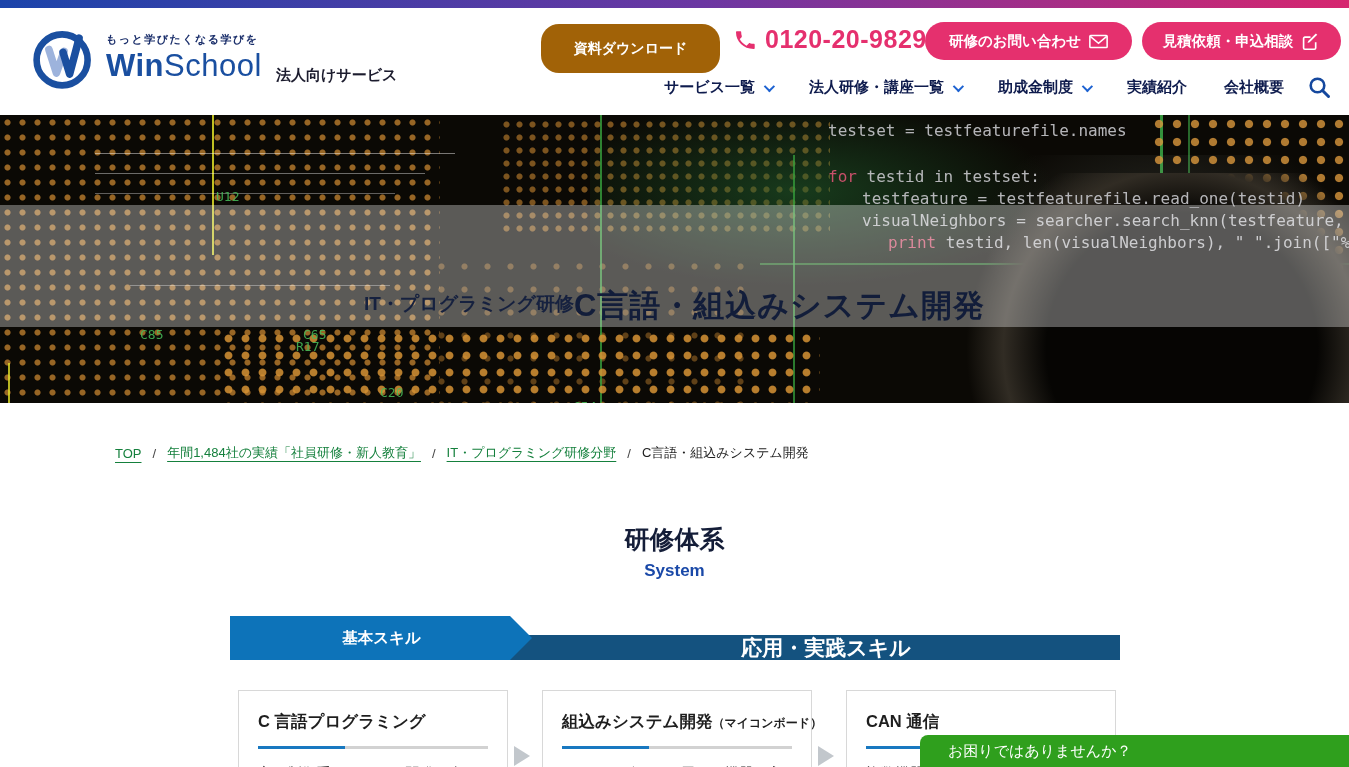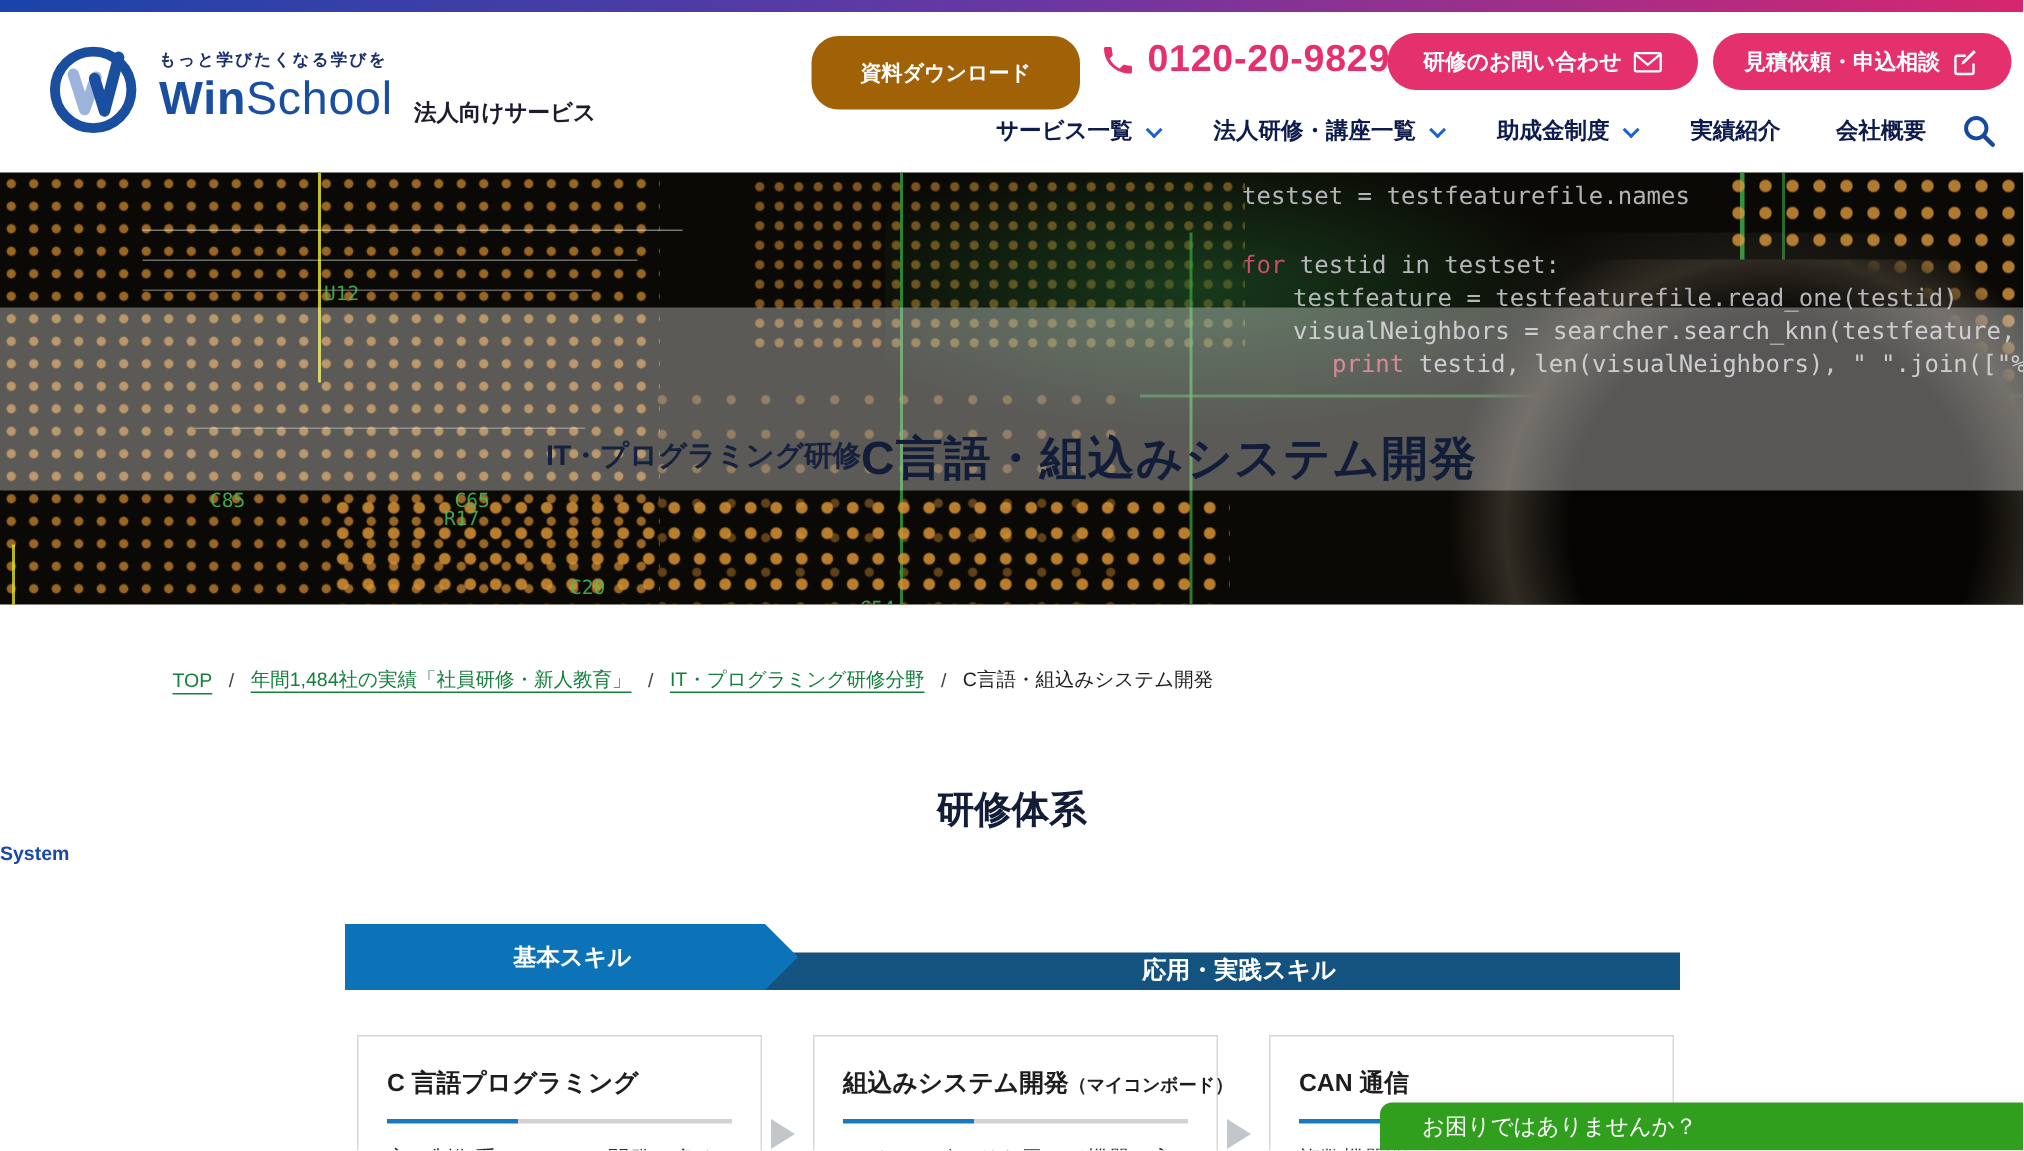--- a/index.html
+++ b/index.html
@@ -93,31 +93,31 @@
   
   .breadcrumb { position:absolute; left:115px; top:444px; font-size:13px; color:#1d1d1d;
     display:flex; align-items:center; white-space:nowrap; }
   .bc-link { text-decoration:underline; text-underline-offset:4px; cursor:pointer; color:#15803d; }
   .bc-plain { color:#1d1d1d; }
   .bc-sep { margin:0 11px; color:#444; }
 
   
   .sec-title { position:absolute; top:523px; left:0; width:100%; text-align:center;
     font-size:25px; font-weight:800; color:#141d38; }
-  .sec-sub { position:absolute; top:561px; left:0; width:100%; 
-    font-size:13px; font-weight:700; color:#1a49a8; }
+  .sec-sub { position:absolute; top:561px; left:0; width:100%; text-align:center;
+    font-size:17px; font-weight:700; color:#1a49a8; }
 
   .tabs { position:absolute; left:230px; top:616px; width:890px; height:44px; display:flex; }
   .tab-basic { width:302px; background:#0d73b9; z-index:2;
     clip-path:polygon(0 0, calc(100% - 22px) 0, 100% 50%, calc(100% - 22px) 100%, 0 100%);
     display:flex; align-items:center; justify-content:center; padding-right:22px;
     color:#fff; font-size:15.5px; font-weight:700;padding-left:23px; }
   .tab-adv { flex:1; margin-left:-22px; background:#14527f; padding-left:22px;
     display:flex; align-items:center; justify-content:center;
-    color:#fff; font-size:16px; font-weight:700;margin-top:19px; }
+    color:#fff; font-size:21px; font-weight:700;margin-top:19px; }
 
   .cards { position:absolute; left:238px; top:690px; display:flex; }
   .card { width:270px; background:#fff; border:1px solid #d8d8d8; padding:20px 19px 18px 19px;
     height:140px; margin-right:34px; }
   .card:last-child { margin-right:0; }
   .card-title { font-size:16.5px; font-weight:800; color:#1e1e1e; white-space:nowrap; }
   .card-note { font-size:12px; font-weight:700; color:#1e1e1e; }
   .card-bar { margin-top:13px; height:3px;
     background:linear-gradient(90deg,#1878c0 0 38%, #d2d2d2 38% 100%); }
   .card-desc { margin-top:13px; font-size:14.5px; color:#2b2b2b; line-height:1.55; }

